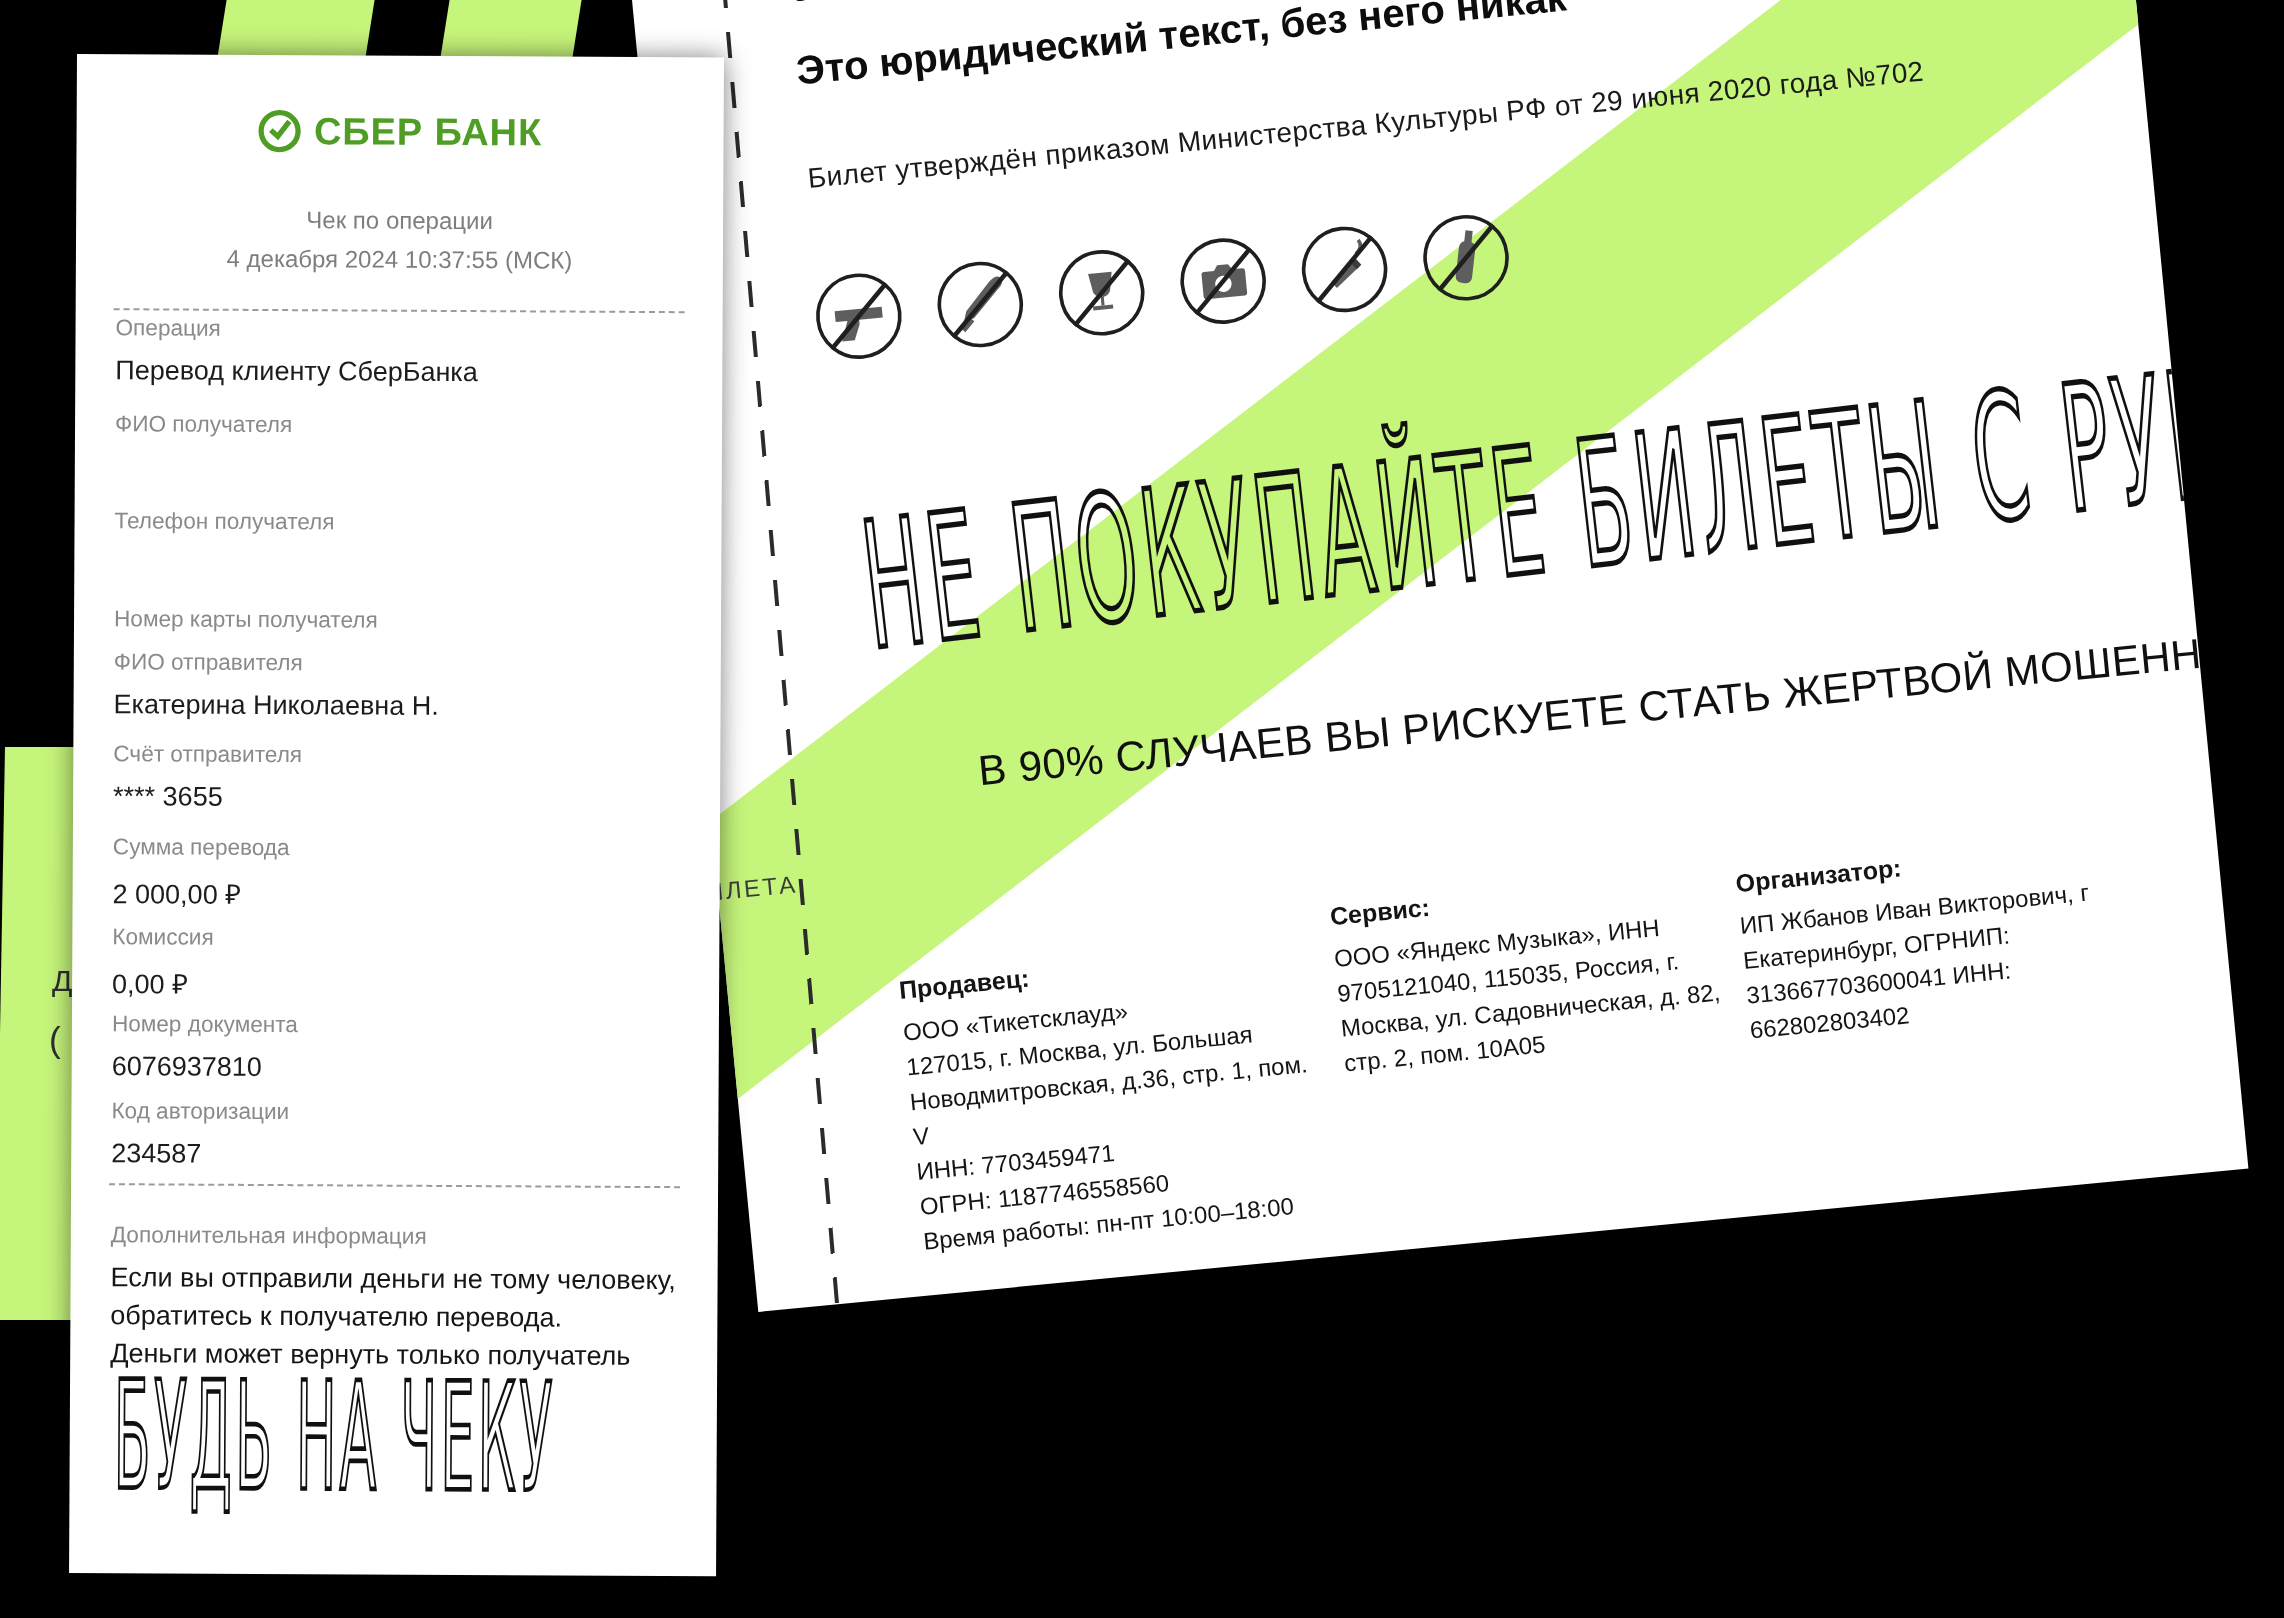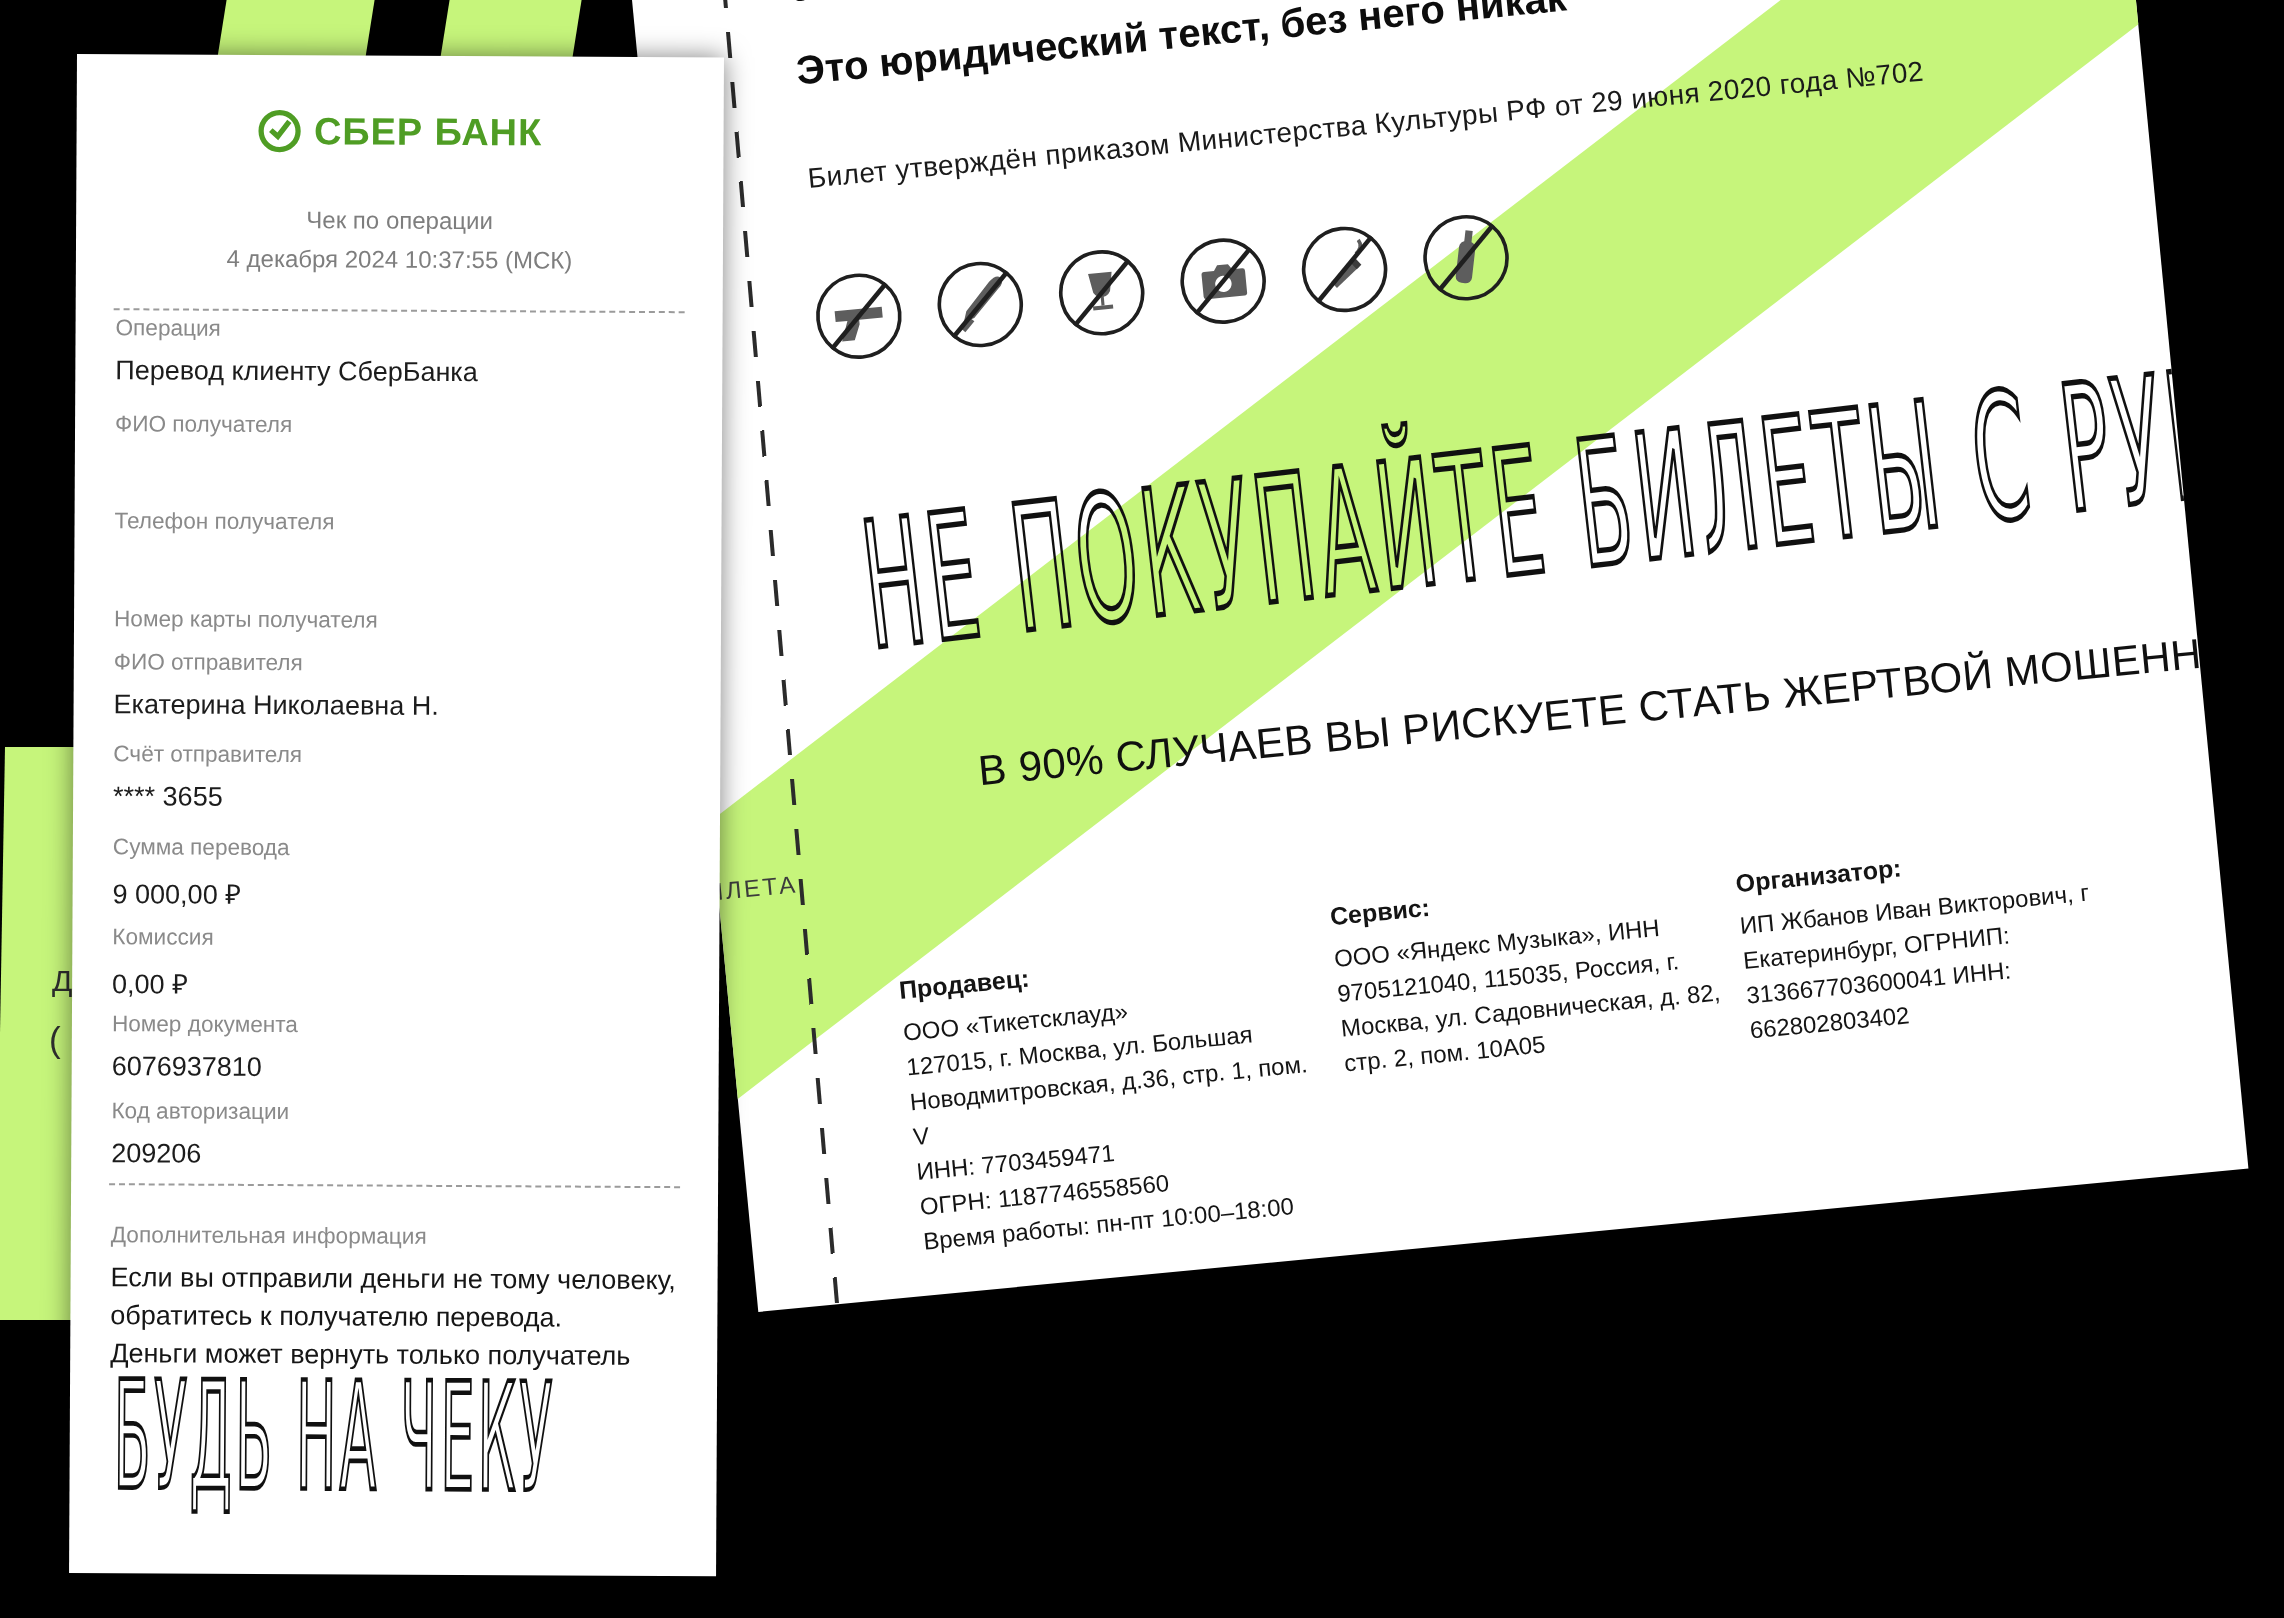--- a/index.html
+++ b/index.html
@@ -195,33 +195,33 @@
     <div class="field" style="top:595px">
       <div class="f-label">ФИО отправителя</div>
       <div class="f-value">Екатерина Николаевна Н.</div>
     </div>
     <div class="field" style="top:687px">
       <div class="f-label">Счёт отправителя</div>
       <div class="f-value">**** 3655</div>
     </div>
     <div class="field" style="top:780px">
       <div class="f-label">Сумма перевода</div>
-      <div class="f-value">9 000,00 ₽</div>
+      <div class="f-value">2 000,00 ₽</div>
     </div>
     <div class="field" style="top:870px">
       <div class="f-label">Комиссия</div>
       <div class="f-value">0,00 ₽</div>
     </div>
     <div class="field" style="top:957px">
       <div class="f-label">Номер документа</div>
       <div class="f-value">6076937810</div>
     </div>
     <div class="field" style="top:1044px">
       <div class="f-label">Код авторизации</div>
-      <div class="f-value">209206</div>
+      <div class="f-value">234587</div>
     </div>
 
     <div class="rc-dash dash2"></div>
 
     <div class="addl-label">Дополнительная информация</div>
     <div class="addl-text">
       <div>Если вы отправили деньги не тому человеку,</div>
       <div>обратитесь к получателю перевода.</div>
       <div>Деньги может вернуть только получатель</div>
     </div>

